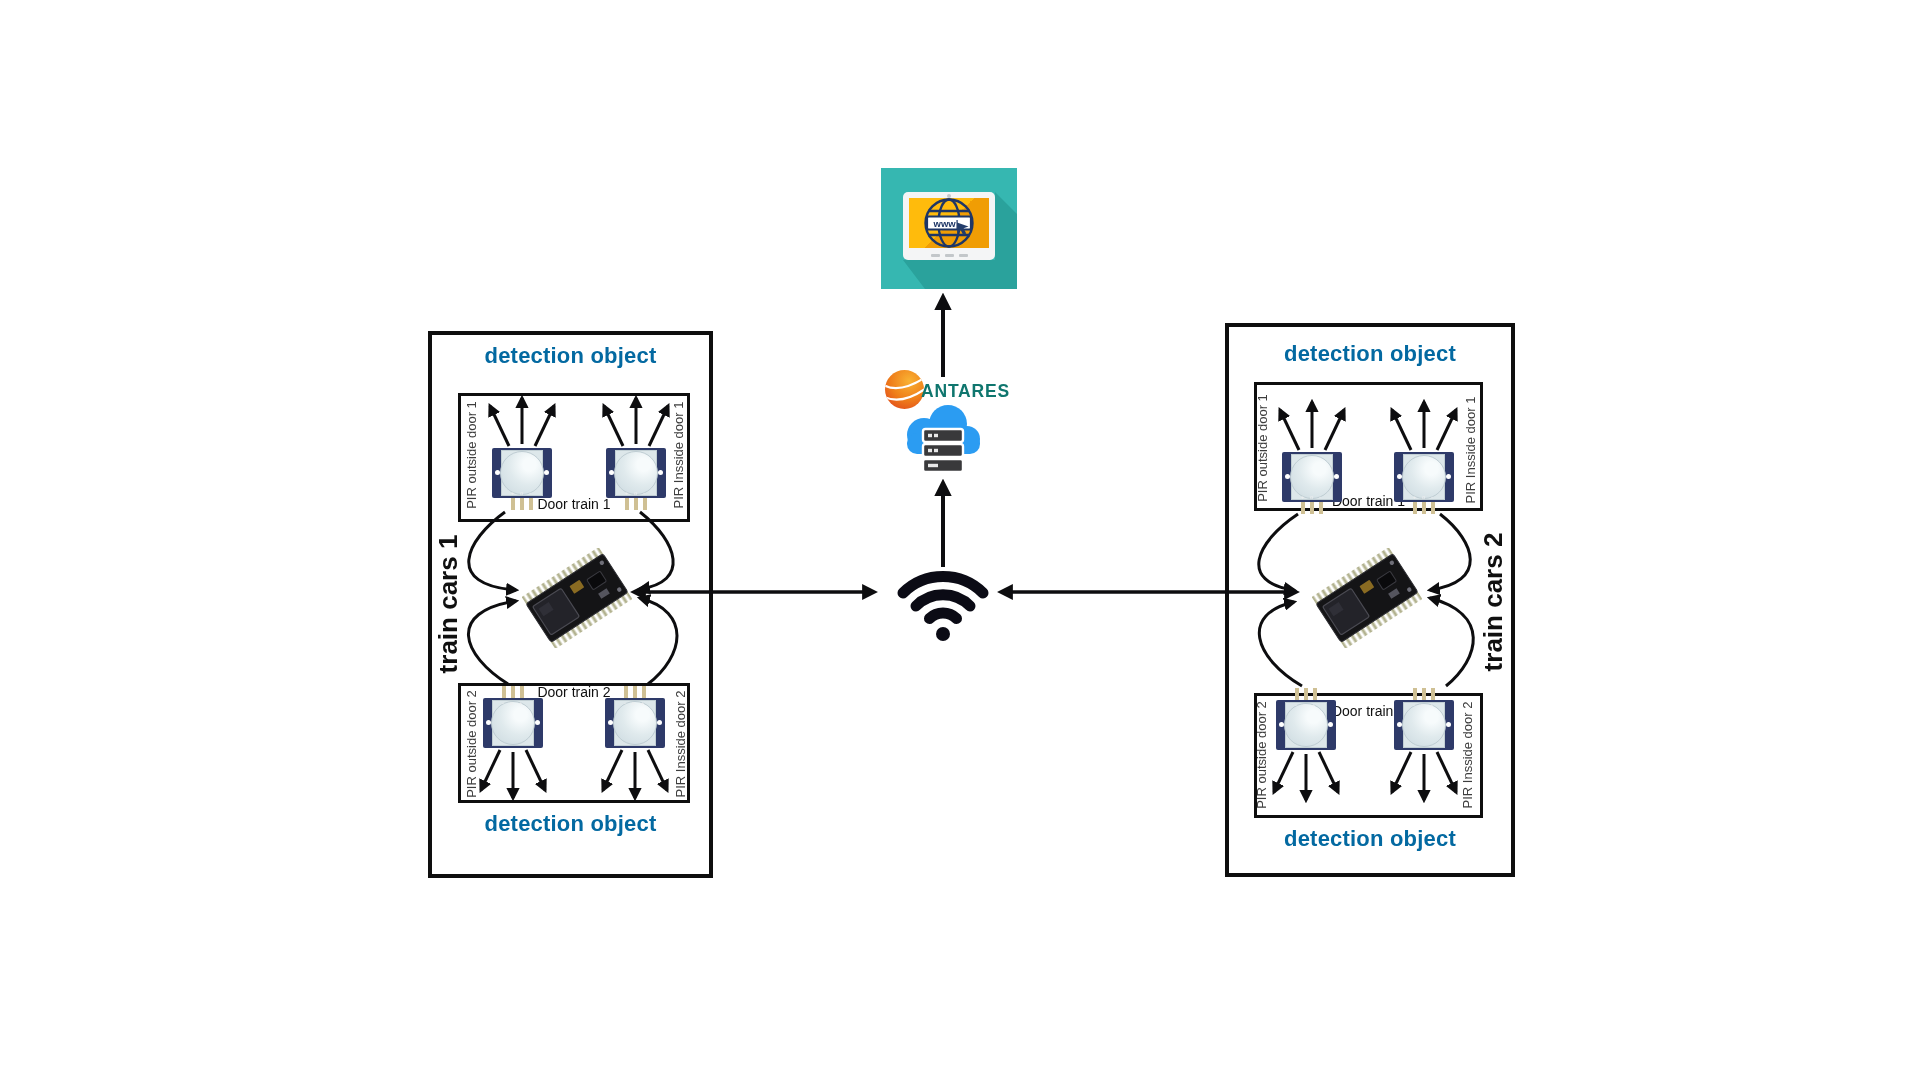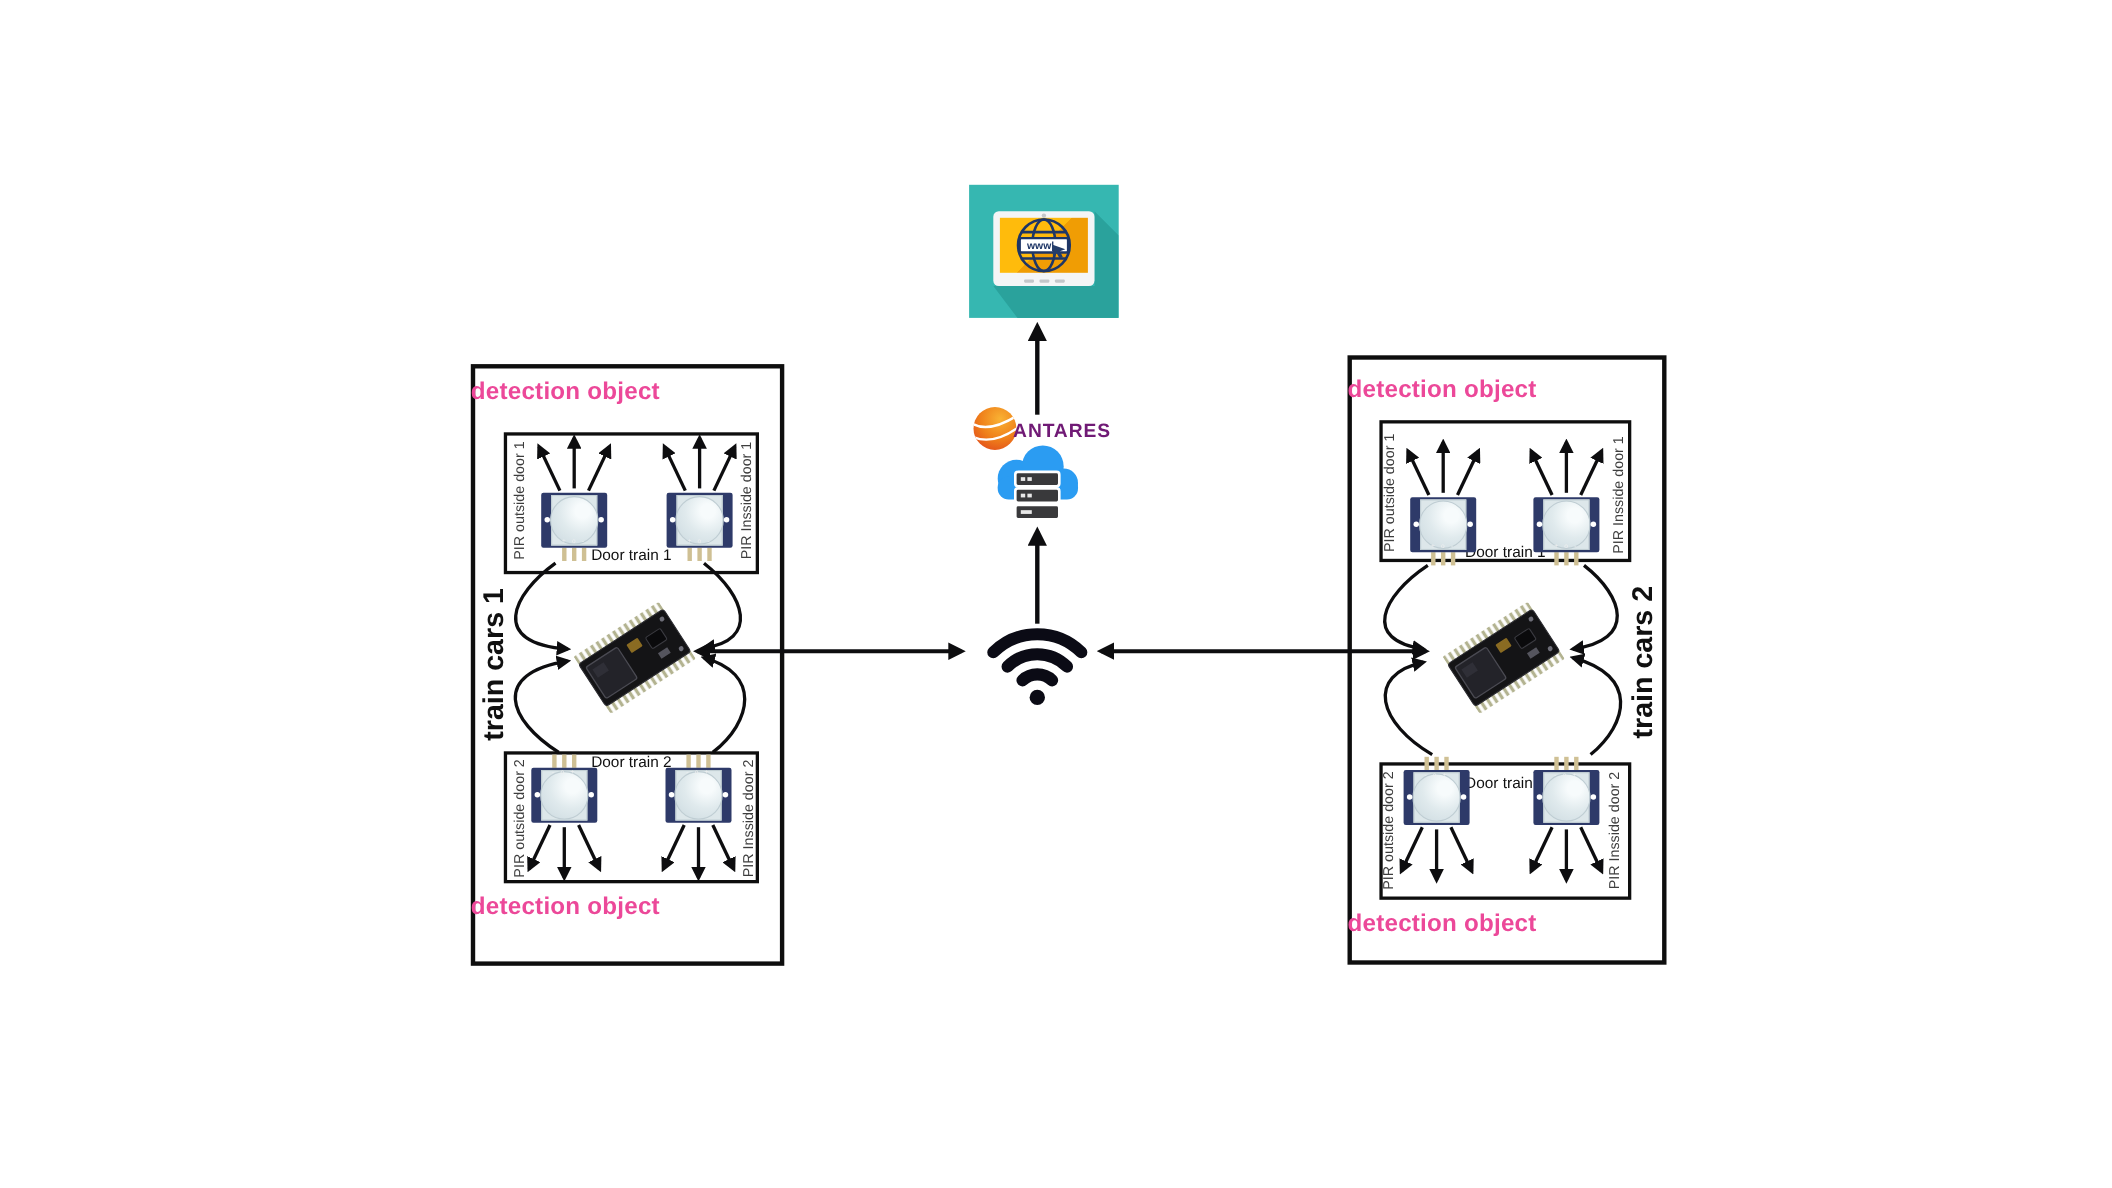--- a/index.html
+++ b/index.html
@@ -2,21 +2,21 @@
 <html><head>
 <meta charset="utf-8">
 <style>
   html,body{margin:0;padding:0;}
   body{width:1920px;height:1080px;background:#ffffff;position:relative;overflow:hidden;
        font-family:"Liberation Sans",sans-serif;color:#141414;}
   .abs{position:absolute;}
   .wires{position:absolute;left:0;top:0;z-index:6;pointer-events:none;}
   .box-outer{position:absolute;border:4px solid #0e0e0e;box-sizing:border-box;background:transparent;}
   .box-inner{position:absolute;border:3px solid #0e0e0e;box-sizing:border-box;background:transparent;}
-  .title{position:absolute;font-weight:700;font-size:22px;letter-spacing:0.2px;color:#ec4899;text-align:left;}
+  .title{position:absolute;font-weight:700;font-size:22px;letter-spacing:0.2px;color:#0369a1;text-align:center;}
   .door-label{position:absolute;font-weight:400;font-size:14px;color:#101010;text-align:center;}
   .side-label{position:absolute;width:220px;height:36px;line-height:36px;font-weight:700;font-size:26px;
               color:#101010;text-align:center;transform:rotate(-90deg);white-space:nowrap;}
   .pir-label{position:absolute;width:130px;height:16px;line-height:16px;font-size:13px;color:#3d3d3d;
              text-align:center;transform:rotate(-90deg);white-space:nowrap;}
   .pir{position:absolute;width:60px;z-index:2;}
   .pir-board{position:relative;width:60px;height:50px;background:#2e3a69;border-radius:2px;}
   .pir-board::before{content:"";position:absolute;left:9px;right:9px;top:2px;bottom:2px;
                      background:#dde7ea;border:1px solid #c2cfd4;box-sizing:border-box;}
   .pir-dome{position:absolute;left:50%;top:50%;width:44px;height:44px;margin:-22px 0 0 -22px;border-radius:50%;
@@ -32,21 +32,21 @@
   .webicon{position:absolute;background:#36b7b1;}
   .web-shadow{position:absolute;inset:0;background:#2aa29c;
     clip-path:polygon(114px 24px,136px 46px,136px 121px,44px 121px,22px 92px,114px 92px);}
   .tablet{position:absolute;left:22px;top:24px;width:92px;height:68px;background:#f4f5f6;border-radius:5px;}
   .cam{position:absolute;top:2px;left:50%;width:4px;height:4px;margin-left:-2px;border-radius:50%;background:#c3c7ca;}
   .screen{position:absolute;left:6px;top:6px;width:80px;height:50px;overflow:hidden;
           background:linear-gradient(135deg,#ffbb0c 0 50%,#f09d04 50% 100%);}
   .globe-svg{position:absolute;left:11px;top:-1px;}
   .tab-btns{position:absolute;bottom:3px;left:0;right:0;display:flex;gap:5px;justify-content:center;}
   .tab-btns i{width:9px;height:3.5px;background:#c3c7ca;border-radius:1px;}
-  .antares-text{position:absolute;font-weight:700;font-size:17.5px;letter-spacing:0.8px;color:#701a75;}
+  .antares-text{position:absolute;font-weight:700;font-size:17.5px;letter-spacing:0.8px;color:#0f766e;}
   svg text{font-family:"Liberation Sans",sans-serif;}
 </style>
 </head>
 <body>
 
 <svg class="wires" width="1920" height="1080" viewBox="0 0 1920 1080">
   <defs>
     <marker id="ah" viewBox="0 0 10 10" refX="7.5" refY="5" markerWidth="4.4" markerHeight="4.4" orient="auto-start-reverse">
       <path d="M0,0 L10,5 L0,10 Z" fill="#0d0d0f"></path>
     </marker>

